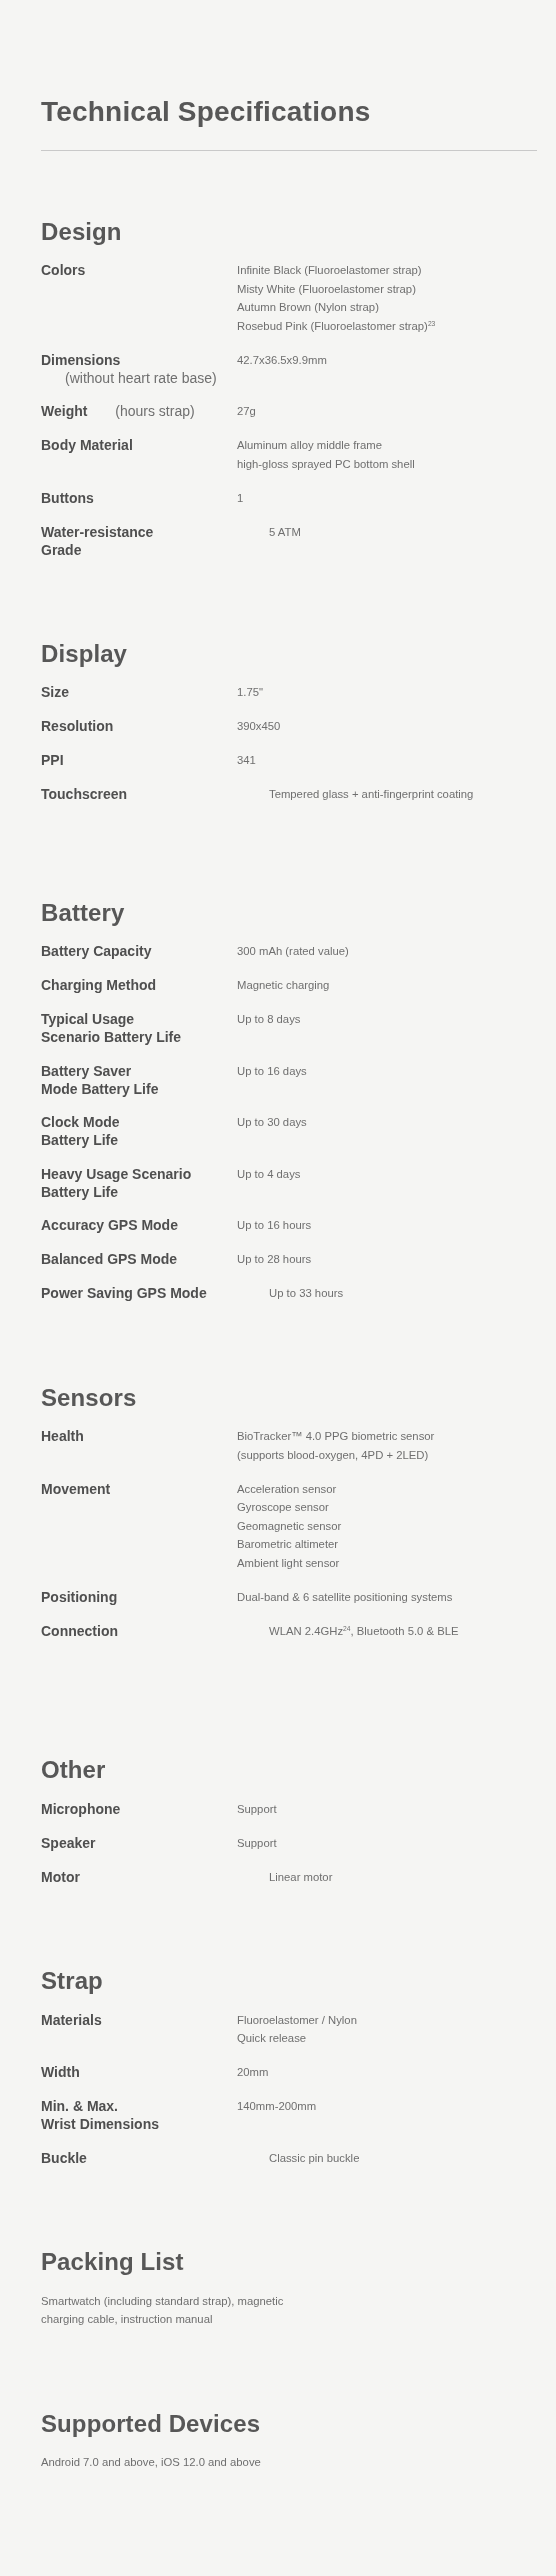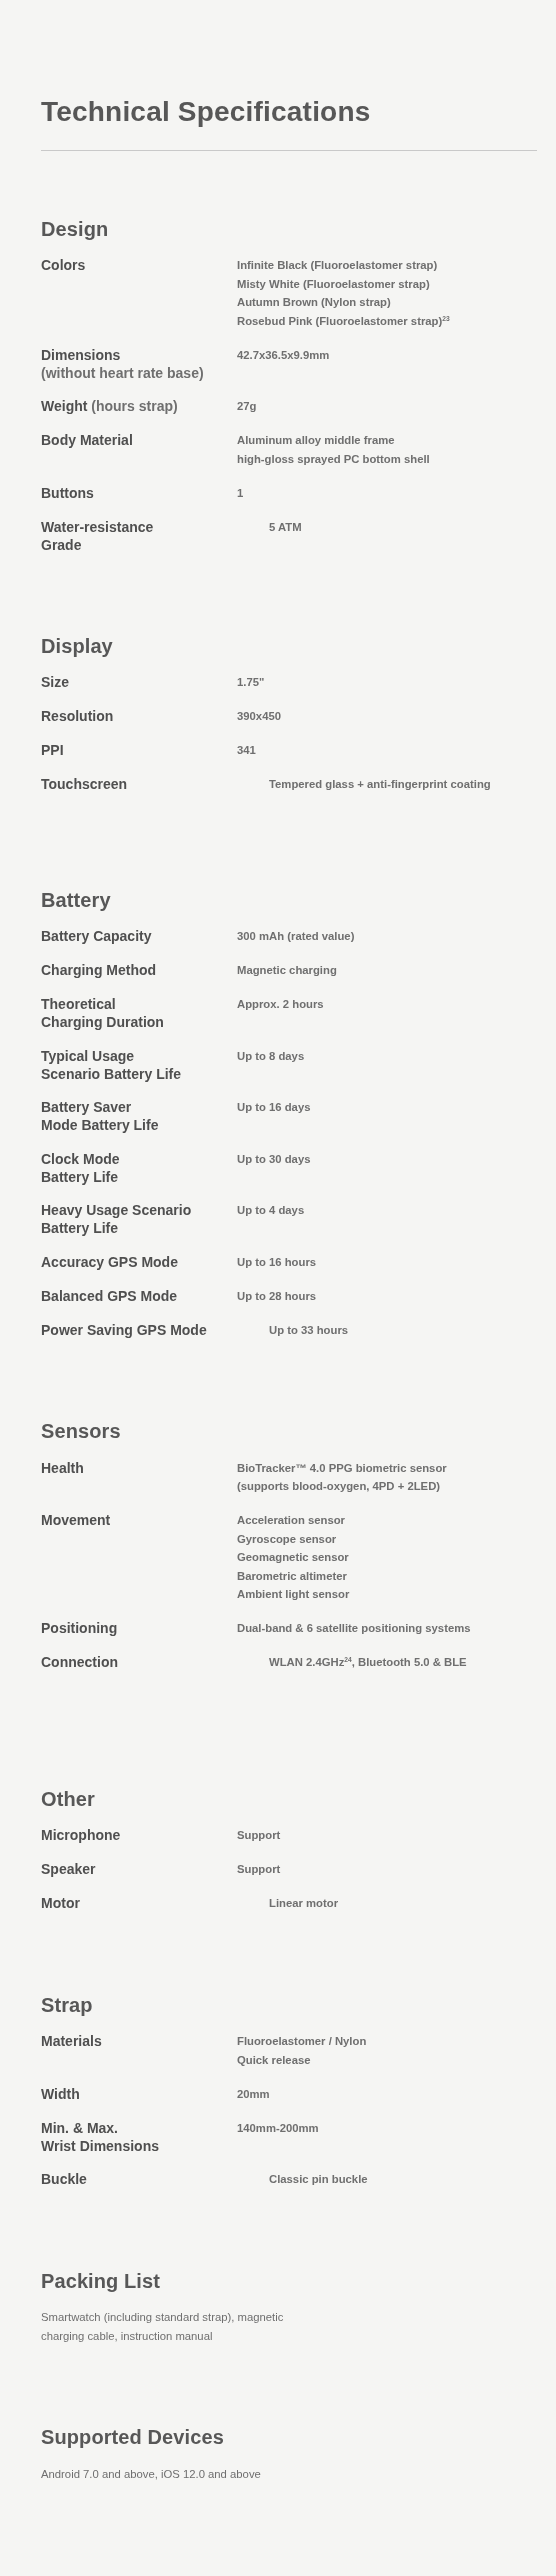--- a/index.html
+++ b/index.html
@@ -35,21 +35,21 @@
     margin: 0;
     width: 496px;
     height: 0;
   }
   .spec-section { margin-top: 81px; }
   .spec-section:first-of-type { margin-top: 67px; }
   [data-name="section-battery"] { margin-top: 95px; }
   [data-name="section-other"] { margin-top: 116px; }
   .section-heading {
     margin: 0 0 15.5px 0;
-    font-size: 20px;
+    font-size: 24px;
     font-weight: 700;
     letter-spacing: 0.1px;
     color: var(--color-heading);
   }
   .spec-row {
     display: flex;
     align-items: flex-start;
     margin-bottom: 15.5px;
   }
   .spec-row:last-child { margin-bottom: 0; gap: 32px; }
@@ -57,28 +57,29 @@
     width: 196px;
     flex-shrink: 0;
     padding-right: 15.5px;
     font-size: 14px;
     font-weight: 700;
     line-height: 18px;
     color: var(--color-label);
   }
   .label-text { white-space: pre-line; }
   .label-note {
-    font-weight: 700;
+    font-weight: 400;
     color: var(--color-value);
+    margin-left: 24px;
   }
   .label-note.block { display: block; }
   .spec-value {
     flex: 1;
     font-size: 11.3px;
-    font-weight: 700;
+    font-weight: 400;
     line-height: 18.5px;
     color: var(--color-value);
   }
   .value-line { min-height: 18.5px; }
   .value-sup {
     font-size: 6.7px;
     line-height: 0;
     vertical-align: baseline;
     position: relative;
     top: -4.1px;
@@ -179,27 +180,20 @@
           <div class="spec-value" data-name="spec-value-battery-capacity">
             <div class="value-line" data-name="spec-value-line"><span class="value-text" data-name="spec-value-text">300 mAh (rated value)</span></div>
           </div>
         </div>
         <div class="spec-row" data-name="spec-row-charging-method">
           <div class="spec-label" data-name="spec-label-charging-method"><span class="label-text" data-name="spec-label-text">Charging Method</span></div>
           <div class="spec-value" data-name="spec-value-charging-method">
             <div class="value-line" data-name="spec-value-line"><span class="value-text" data-name="spec-value-text">Magnetic charging</span></div>
           </div>
         </div>
-        <div class="spec-row" data-name="spec-row-theoretical-charging-duration">
-          <div class="spec-label" data-name="spec-label-theoretical-charging-duration"><span class="label-text" data-name="spec-label-text">Theoretical
-Charging Duration</span></div>
-          <div class="spec-value" data-name="spec-value-theoretical-charging-duration">
-            <div class="value-line" data-name="spec-value-line"><span class="value-text" data-name="spec-value-text">Approx. 2 hours</span></div>
-          </div>
-        </div>
         <div class="spec-row" data-name="spec-row-typical-usage-scenario-battery-life">
           <div class="spec-label" data-name="spec-label-typical-usage-scenario-battery-life"><span class="label-text" data-name="spec-label-text">Typical Usage
 Scenario Battery Life</span></div>
           <div class="spec-value" data-name="spec-value-typical-usage-scenario-battery-life">
             <div class="value-line" data-name="spec-value-line"><span class="value-text" data-name="spec-value-text">Up to 8 days</span></div>
           </div>
         </div>
         <div class="spec-row" data-name="spec-row-battery-saver-mode-battery-life">
           <div class="spec-label" data-name="spec-label-battery-saver-mode-battery-life"><span class="label-text" data-name="spec-label-text">Battery Saver
 Mode Battery Life</span></div>

